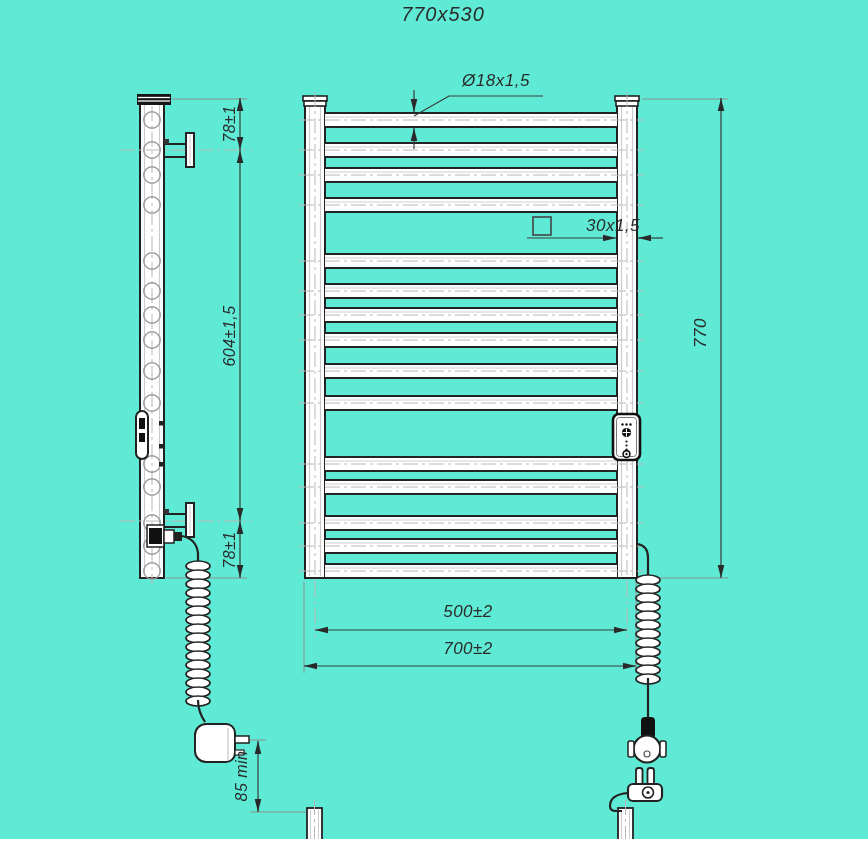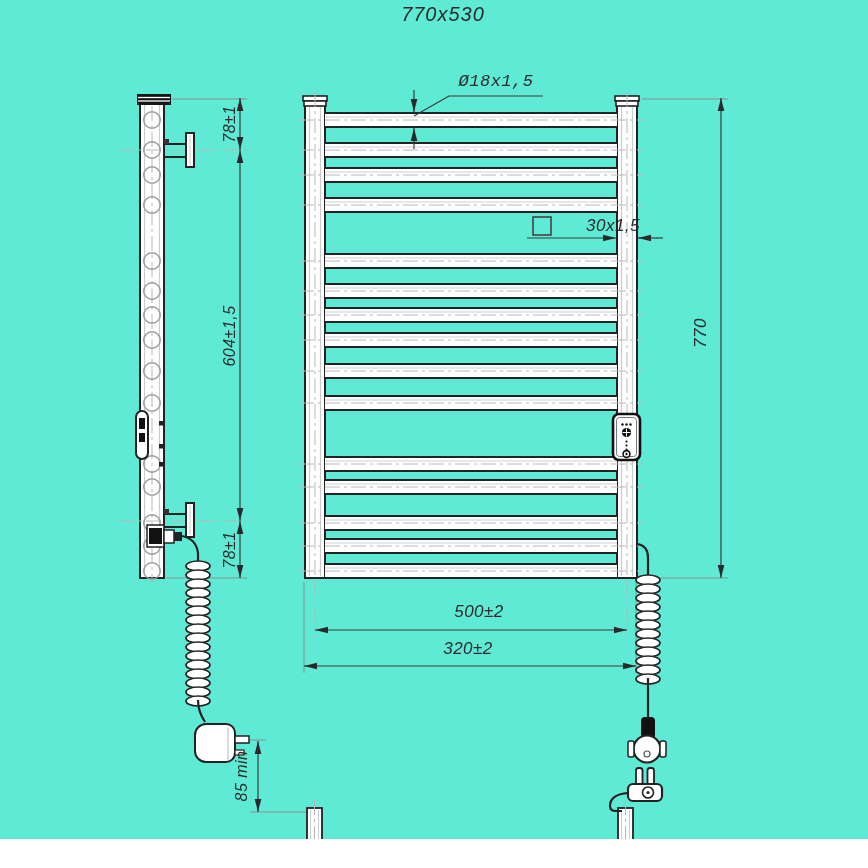--- a/index.html
+++ b/index.html
@@ -323,23 +323,23 @@
       <rect x="647.5" y="768" width="6.5" height="17" rx="2.5" fill="#fff" stroke="#222" stroke-width="1.8"></rect>
       <rect x="628" y="784" width="34" height="17" rx="5" fill="#fff" stroke="#222" stroke-width="2.2"></rect>
       <circle cx="648" cy="792.5" r="5.5" fill="#fff" stroke="#222" stroke-width="1.6"></circle>
       <circle cx="648" cy="792.5" r="1.6" fill="#222"></circle>
       <path d="M628,793 C616,794 610,798 610,806 Q610,811 616,811 L622,811" fill="none" stroke="#222" stroke-width="2.2"></path>
     </g>
   </g>
 </svg>
 
 <div class="dim-label title-label" style="left:443px;top:14px;">770x530</div>
-<div class="dim-label" style="left:496px;top:81px;font-family:Liberation Mono, monospace;">Ø18x1,5</div>
+<div class="dim-label" style="left:496px;top:81px;">Ø18x1,5</div>
 <div class="dim-label" style="left:613px;top:226px;">30x1,5</div>
 <div class="dim-label vert" style="left:230px;top:124px;font-size:16px;">78±1</div>
 <div class="dim-label vert" style="left:230px;top:336px;font-size:16px;">604±1,5</div>
 <div class="dim-label vert" style="left:230px;top:550px;font-size:16px;">78±1</div>
 <div class="dim-label vert" style="left:701px;top:333px;">770</div>
-<div class="dim-label" style="left:468px;top:612px;margin-left:11px;">500±2</div>
-<div class="dim-label" style="left:468px;top:649px;">320±2</div>
+<div class="dim-label" style="left:468px;top:612px;">500±2</div>
+<div class="dim-label" style="left:468px;top:649px;">700±2</div>
 <div class="dim-label vert" style="left:242px;top:776px;font-size:16px;">85 min</div>
 
 </div>
 
 </body></html>

